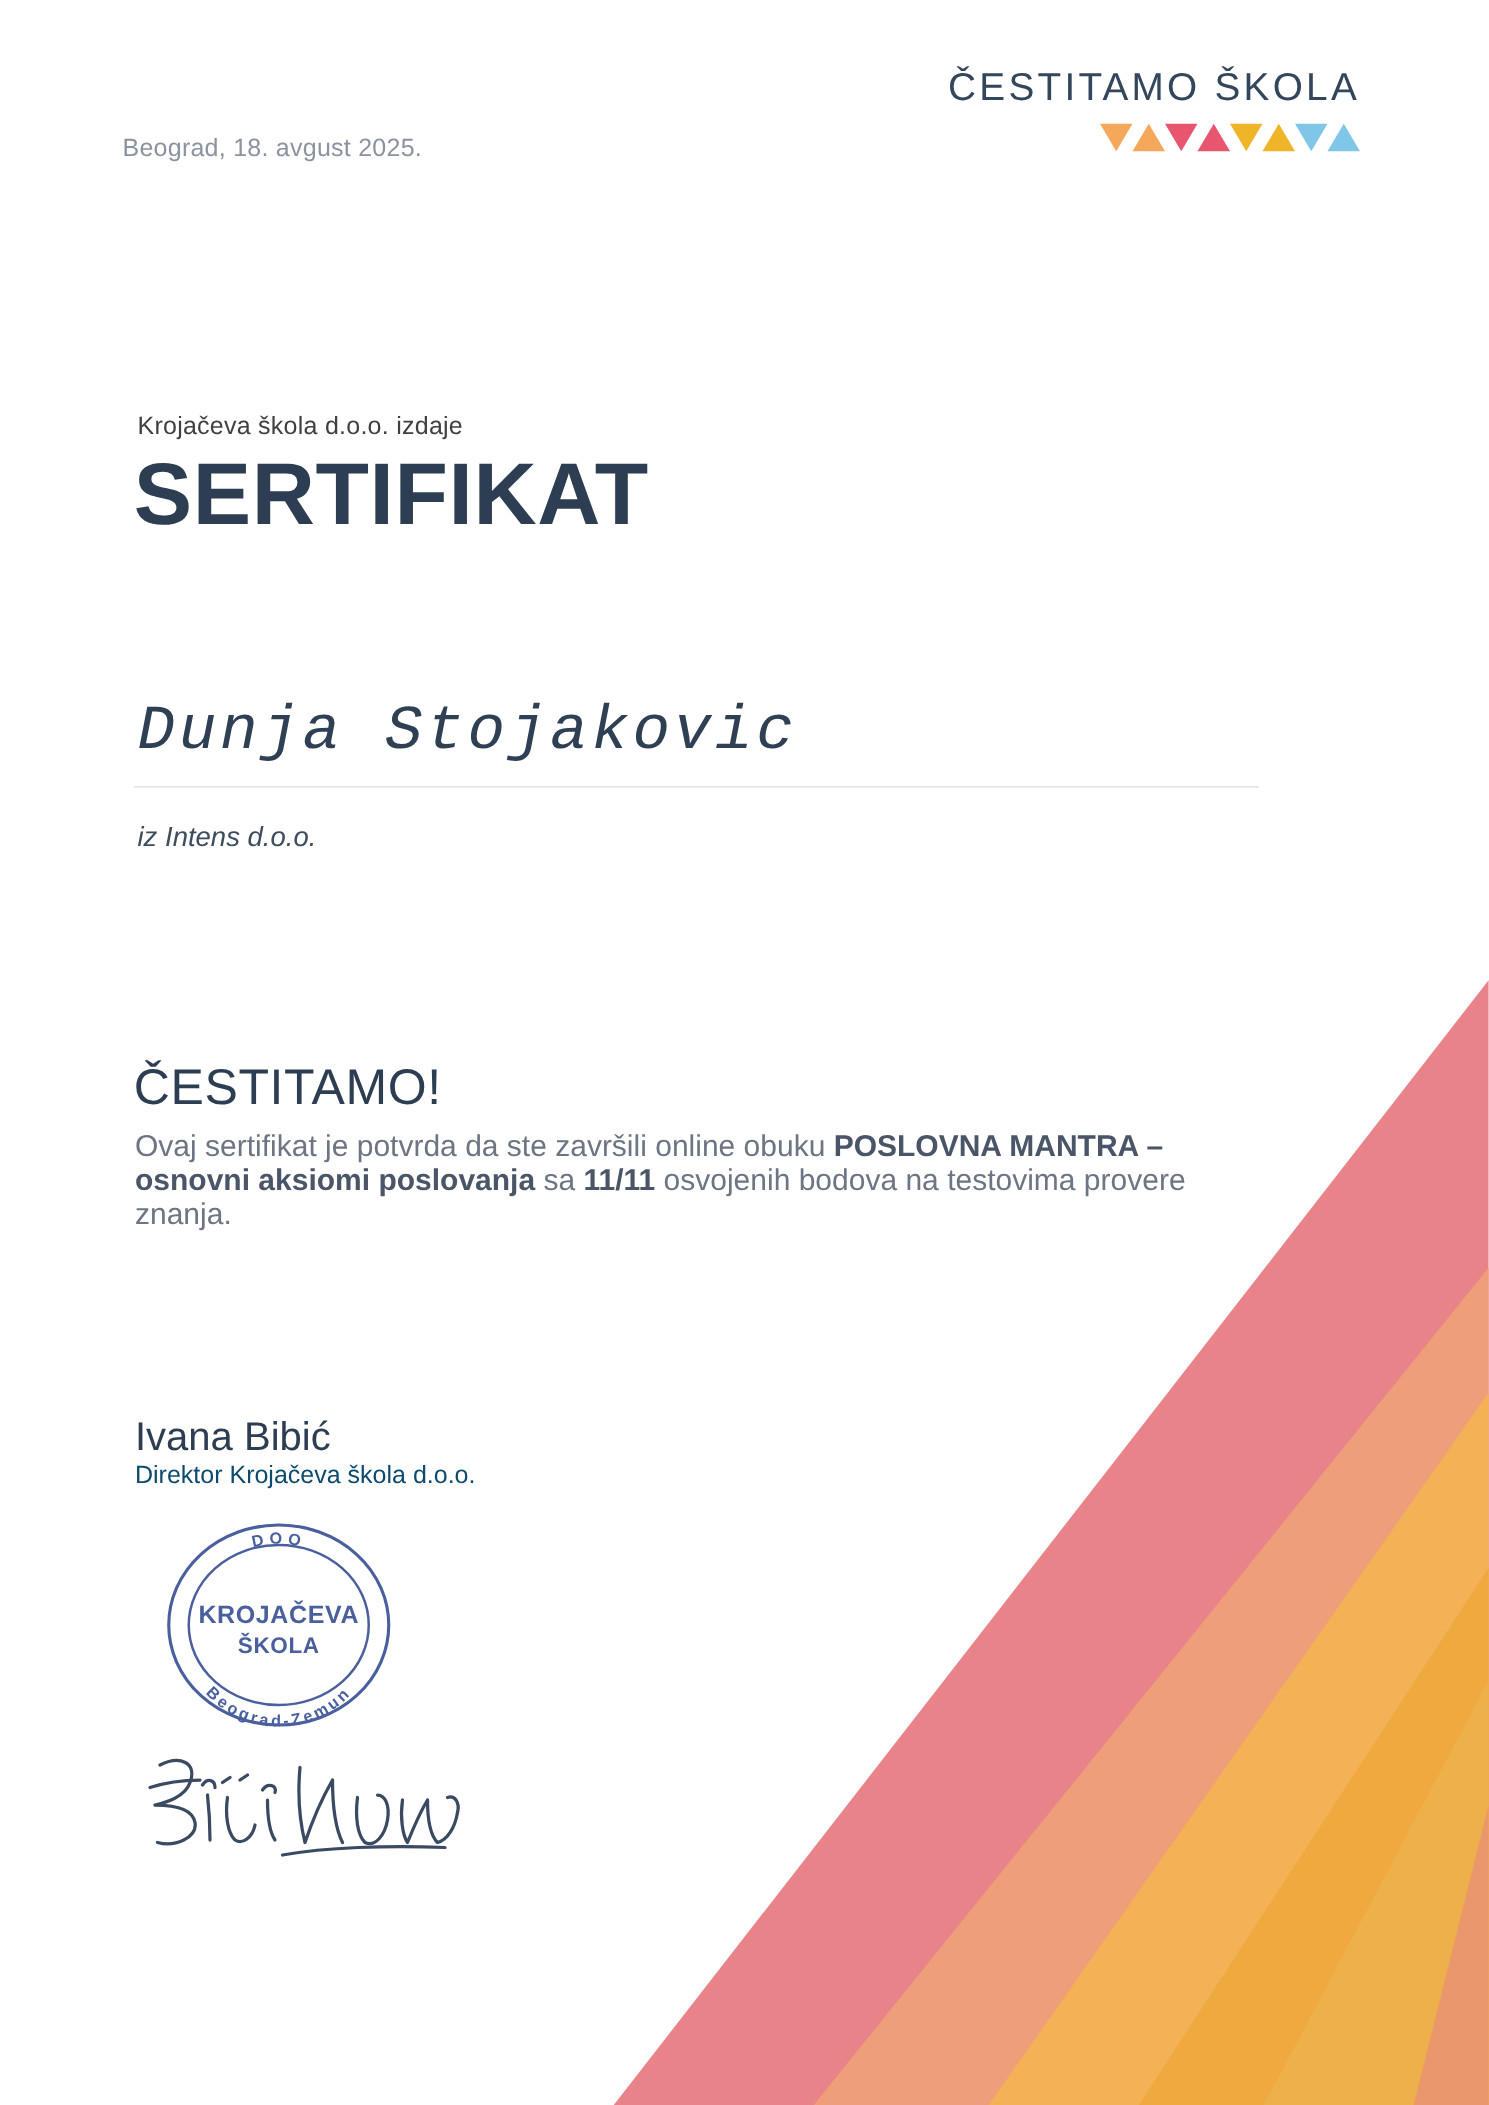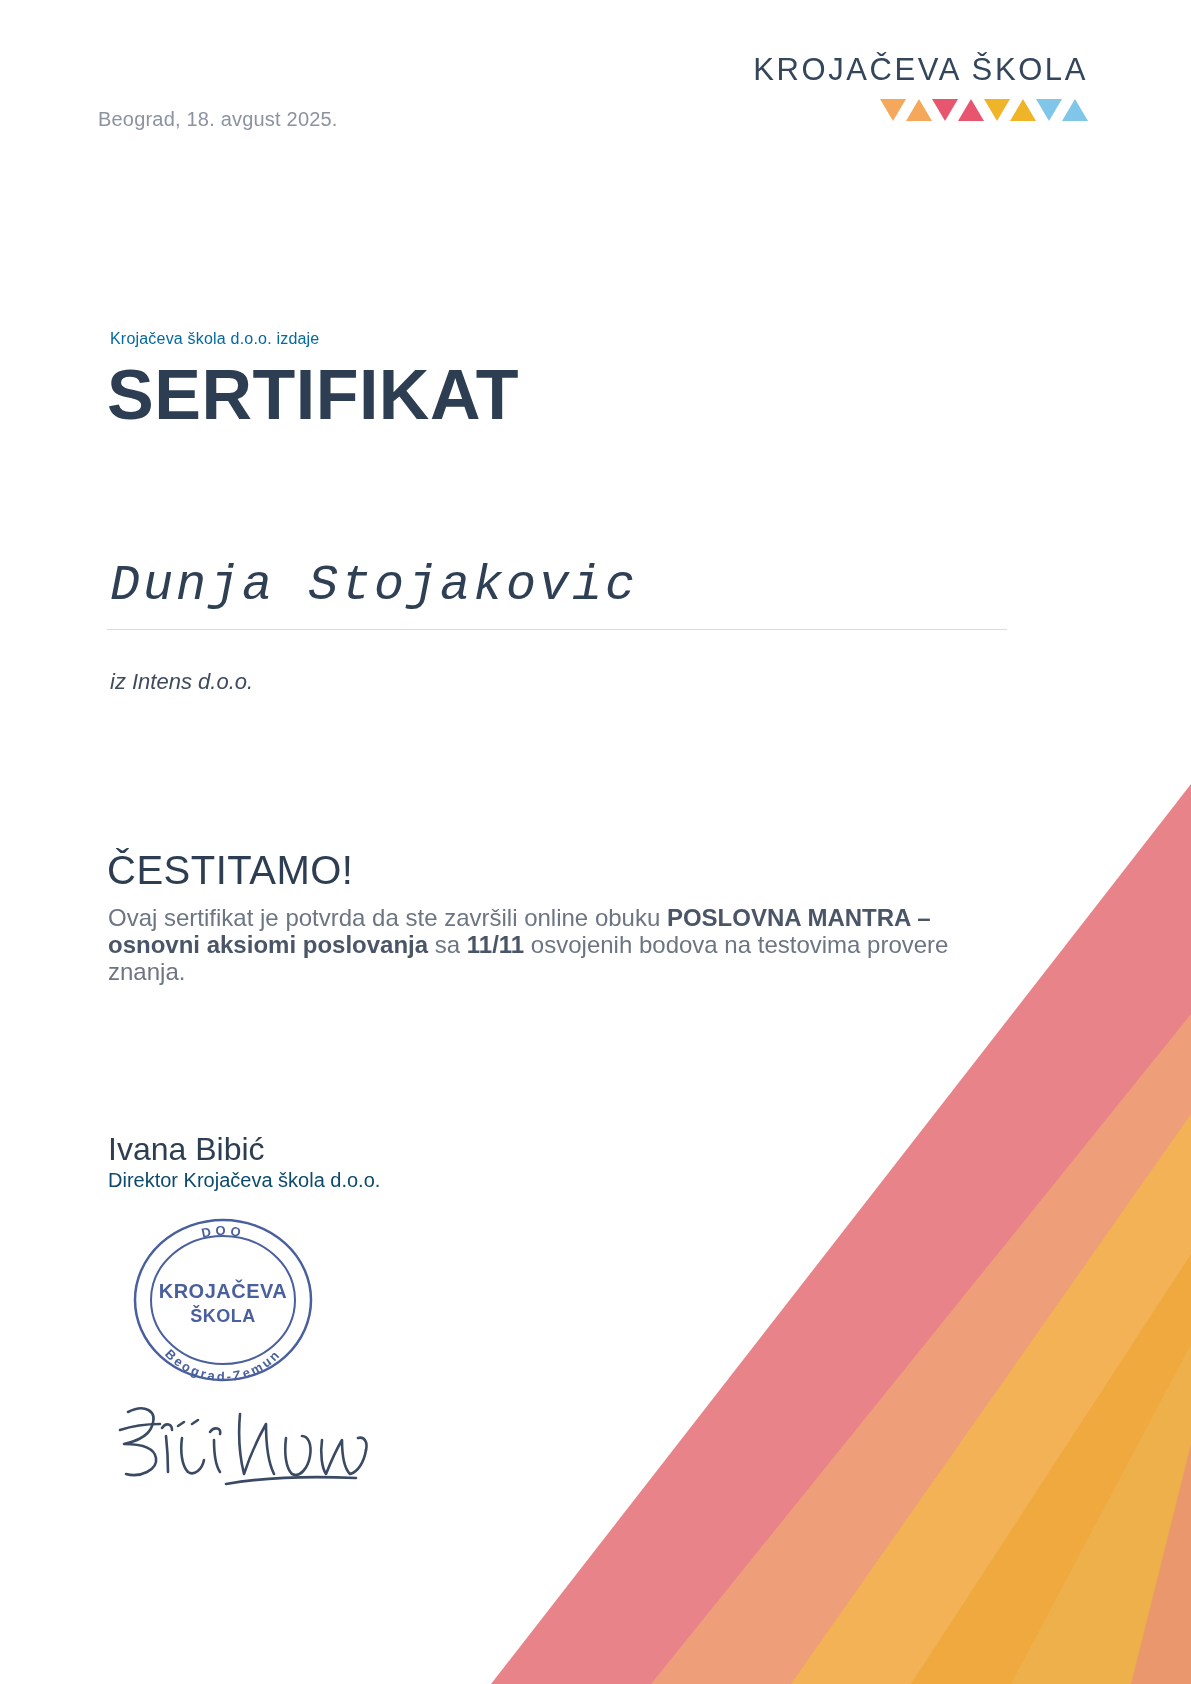--- a/index.html
+++ b/index.html
@@ -69,22 +69,22 @@
     font-size: 20px;
     color: #8b93a0;
     letter-spacing: .2px;
   }
 
   
   .issuer {
     position: absolute;
     top: 330px;
     left: 110px;
-    font-size: 16px;
-    color: #0369a1;
+    font-size: 20px;
+    color: #404040;
     letter-spacing: .2px;
   }
   .cert-title {
     position: absolute;
     top: 355px;
     left: 107px;
     font-size: 70px;
     font-weight: bold;
     color: #2d3e52;
     letter-spacing: .5px;
@@ -109,21 +109,20 @@
     height: 1px;
     background: #d9dde3;
   }
   .recipient-company {
     position: absolute;
     top: 657px;
     left: 110px;
     font-size: 22px;
     font-style: italic;
     color: #3f4c5e;
-    margin-top: 12px;
   }
 
   
   .congrats {
     position: absolute;
     top: 848px;
     left: 107px;
     font-size: 40px;
     color: #2d3e52;
     letter-spacing: .5px;
@@ -180,21 +179,21 @@
 <svg class="corner-art" viewBox="0 0 700 900" preserveAspectRatio="none">
   <polygon points="700,0 700,900 0,900" fill="#e8838a"></polygon>
   <polygon points="700,230 700,900 160,900" fill="#ef9e7a"></polygon>
   <polygon points="700,330 700,900 300,900" fill="#f2b255"></polygon>
   <polygon points="700,470 700,900 420,900" fill="#f0a93f"></polygon>
   <polygon points="700,900 700,560 520,900" fill="#edb04a"></polygon>
   <polygon points="700,660 700,900 640,900" fill="#e8838a" opacity="0.55"></polygon>
 </svg>
 
 <div class="logo-block">
-  <div class="logo-word">KROJAČEVA ŠKOLA</div>
+  <div class="logo-word">ČESTITAMO ŠKOLA</div>
   <div class="logo-tri-row">
     <div class="tri-down" style="border-top-color:#f5a85c"></div>
     <div class="tri-up" style="border-bottom-color:#f5a85c"></div>
     <div class="tri-down" style="border-top-color:#e8556e"></div>
     <div class="tri-up" style="border-bottom-color:#e8556e"></div>
     <div class="tri-down" style="border-top-color:#f0b429"></div>
     <div class="tri-up" style="border-bottom-color:#f0b429"></div>
     <div class="tri-down" style="border-top-color:#7fc6e8"></div>
     <div class="tri-up" style="border-bottom-color:#7fc6e8"></div>
   </div>

